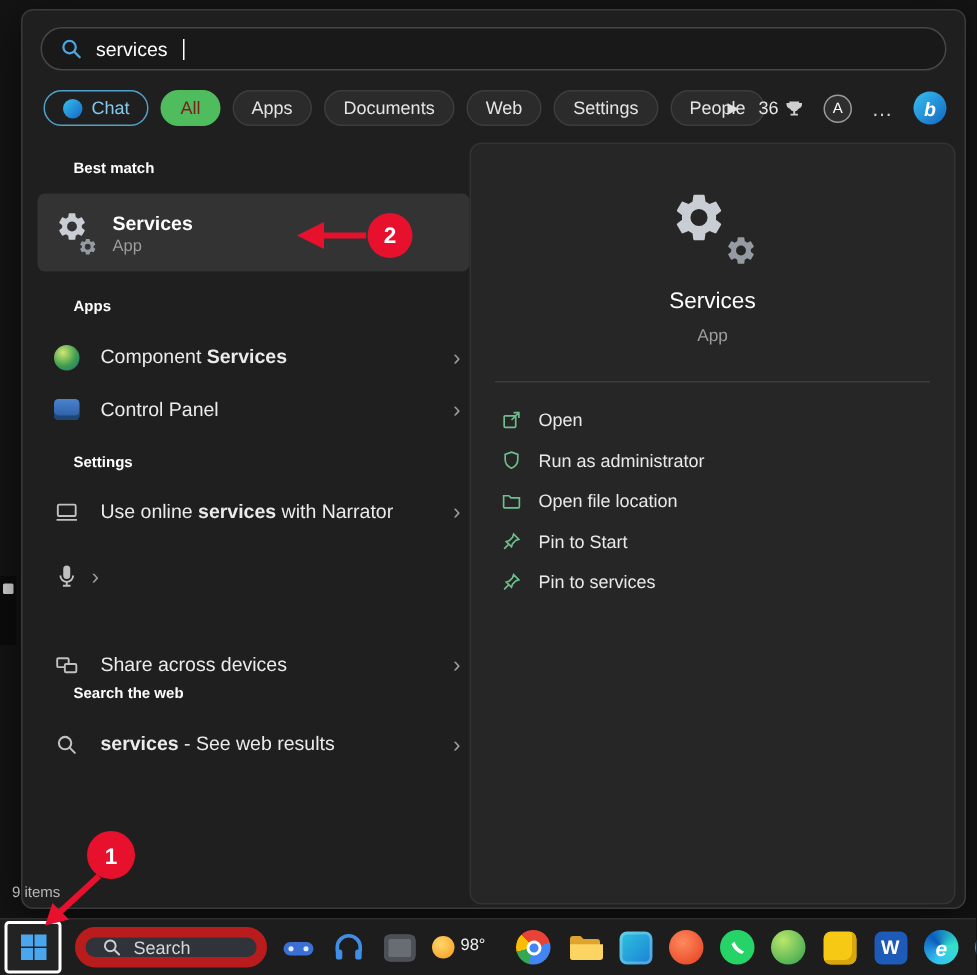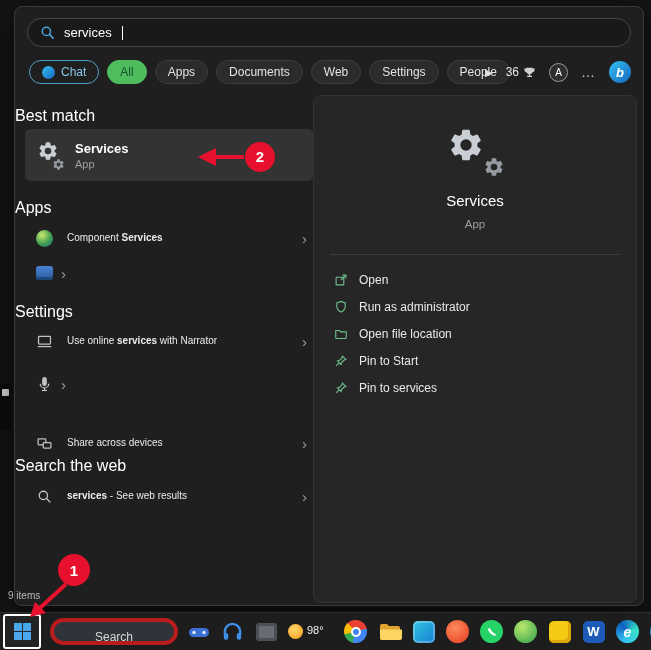--- a/index.html
+++ b/index.html
@@ -14,37 +14,37 @@
     background:#191919; border:1px solid #474747; border-radius:15px;
     display:flex; align-items:center; padding:0 12px; gap:9px; }
   .searchbar .txt { color:#fff; font-size:13px; }
   .caret { display:inline-block; width:1px; height:14px; background:#fff; margin-left:1px; vertical-align:middle; }
 
   
   .tabs { position:absolute; left:14px; top:53px; display:flex; gap:8px; align-items:center; }
   .pill { height:24px; display:inline-flex; align-items:center; gap:6px; padding:0 12px;
     border-radius:12px; background:#2b2b2b; border:1px solid #3d3d3d; color:#e4e4e4; font-size:12px; cursor:default; }
   .pill.chat { background:transparent; border:1px solid #4e9fc9; color:#86c8e8; }
-  .pill.selected { background:#4fbc5d; border-color:#4fbc5d; color:#14532d; }
+  .pill.selected { background:#4fbc5d; border-color:#4fbc5d; color:#7f1d1d; }
   .tabs-right { position:absolute; right:12px; top:53px; height:24px; display:flex; gap:13px; align-items:center; }
   .play-glyph { color:#e0e0e0; font-size:10px; }
   .rewards { display:flex; align-items:center; gap:4px; color:#e6e6e6; font-size:12px; }
   .avatar { width:19px; height:19px; border-radius:50%; background:#2e2e2e; border:1px solid #9a9a9a;
     color:#fff; font-size:10px; display:flex; align-items:center; justify-content:center; }
   .more-glyph { color:#cfcfcf; font-size:14px; letter-spacing:1px; }
   .bing-logo { width:22px; height:22px; border-radius:50%; background:linear-gradient(135deg,#35c1f1,#1565c0);
     color:#fff; font-weight:bold; font-style:italic; font-size:13px; display:flex; align-items:center; justify-content:center; }
   .bing-mini { width:13px; height:13px; border-radius:50%; background:linear-gradient(135deg,#35c1f1,#1565c0); }
 
   
-  .heading { position:absolute; left:0; color:#fff; font-size:16px; font-weight:normal; width:270px; }
+  .heading { position:absolute; left:34px; color:#fff; font-size:10px; font-weight:bold; width:270px; }
   .row { position:absolute; left:10px; width:288px; display:flex; align-items:center;
     padding:0 6px 0 8px; border-radius:5px; cursor:default; }
   .row .ric { width:22px; display:flex; justify-content:center; flex:0 0 22px; }
-  .rlabel { color:#ebebeb; font-size:10px; margin-left:12px; line-height:1.35; flex:1; }
+  .rlabel { color:#ebebeb; font-size:13px; margin-left:12px; line-height:1.35; flex:1; }
   .match { font-weight:bold; }
   .chev { color:#9c9c9c; font-size:15px; margin-left:6px; }
   .bm-row { height:52px; background:#333333; }
   .bm-title { color:#fff; font-size:13px; font-weight:bold; }
   .bm-sub { color:#9d9d9d; font-size:11px; margin-top:2px; }
 
   .gear-wrap { position:relative; }
   .gear { fill:#c9ced4; }
   .gear.small { fill:#959ba2; position:absolute; }
 
@@ -73,22 +73,22 @@
   .bg-sliver span { display:block; width:7px; height:7px; background:#d8d8d8; margin:5px auto 0; border-radius:1px; }
 
   
   .taskbar { position:absolute; left:0; top:612px; width:651px; height:38px; background:#1d1d1d;
     border-top:1px solid #2e2e2e; z-index:40; }
   .start-btn { position:absolute; left:3px; top:1px; width:38px; height:35px; border:2px solid #fff;
     border-radius:3px; background:#232323; display:flex; align-items:center; justify-content:center; cursor:pointer; }
   .winlogo { width:17px; height:17px; display:grid; grid-template-columns:8px 8px; grid-template-rows:8px 8px; gap:1px; }
   .winlogo i { background:#4aa7ee; }
   .tb-search { position:absolute; left:50px; top:5px; width:128px; height:27px; border-radius:14px;
-    background:#30333a; border:4px solid #b91c1c; display:flex; align-items:center; gap:8px; padding:0 11px;
-    color:#d6d6d6; font-size:12px; cursor:pointer;flex-direction:column; }
+    background:#30333a; border:7px solid #b91c1c; display:flex; align-items:center; gap:8px; padding:0 11px;
+    color:#d6d6d6; font-size:12px; cursor:pointer; }
   .tb-icons { position:absolute; left:186px; top:6px; display:flex; gap:9px; align-items:center; }
   .tbi { width:25px; height:25px; display:flex; align-items:center; justify-content:center; cursor:pointer; flex:0 0 auto; }
   .pc-icon { width:21px; height:18px; border-radius:4px; background:#686d74; box-shadow:inset 0 0 0 3px #4c5056; }
   .weather { width:46px; display:flex; gap:4px; color:#efefef; font-size:11px; cursor:pointer; }
   .sun { width:15px; height:15px; border-radius:50%; background:radial-gradient(circle at 40% 35%, #ffd76a, #f59a1d); }
   .chrome { position:relative; width:23px; height:23px; border-radius:50%;
     background:conic-gradient(from -45deg,#ea4335 0 120deg,#4285f4 0 240deg,#34a853 0 300deg,#fbbc05 0 360deg); }
   .chrome span { position:absolute; inset:6.5px; border-radius:50%; background:#4285f4; border:2px solid #fff; }
   .teal-app { width:22px; height:22px; border-radius:5px; background:linear-gradient(135deg,#2fc4e0,#1a7fd4);
     box-shadow:inset 0 0 0 2px rgba(255,255,255,.25); }
@@ -194,20 +194,21 @@
           <span class="globe-icon"></span>
         </span>
       <span class="rlabel"><span>Component </span><span class="match">Services</span><span></span></span>
       <span class="chev">›</span>
     </div>
 
     <div class="row" style="top:251px;height:30px">
       <span class="ric">
           <span class="cp-icon"></span>
         </span>
+      <span class="rlabel"><span>Control Panel</span><span class="match"></span><span></span></span>
       <span class="chev">›</span>
     </div>
 
     <div class="heading" style="top:296px">Settings</div>
 
     <div class="row" style="top:319px;height:30px">
       <span class="ric">
         <svg width="17" height="17" viewBox="0 0 20 20" fill="none" stroke="#c0c0c0" stroke-width="1.5">
             <rect x="3" y="4" width="14" height="9" rx="1"></rect>
             <line x1="2" y1="16" x2="18" y2="16"></line>

